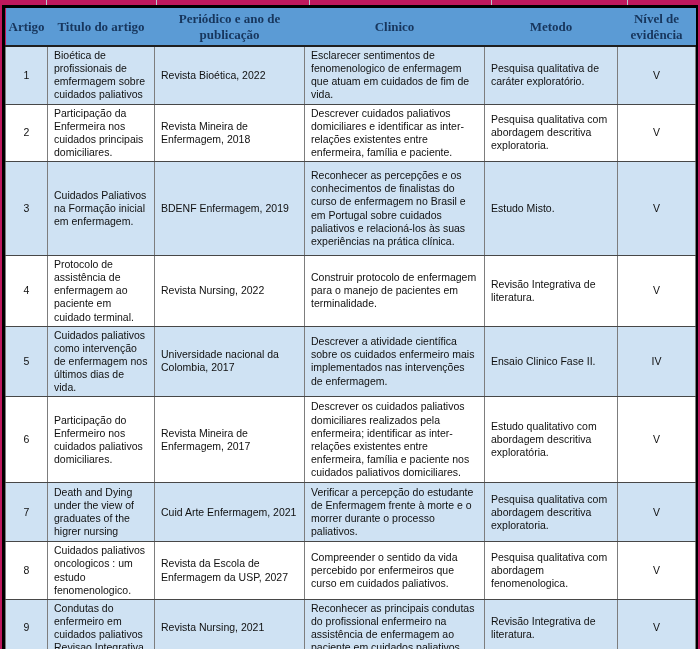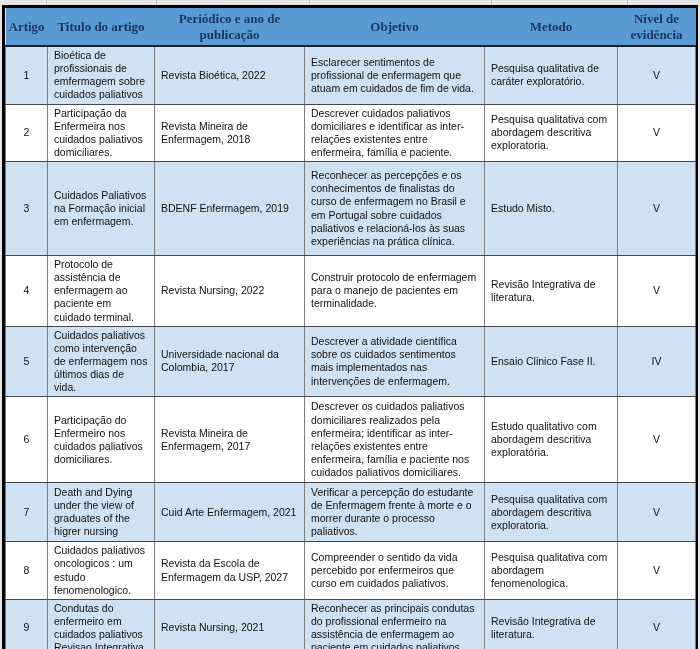--- a/index.html
+++ b/index.html
@@ -4,21 +4,21 @@
 <style>
   html, body {
     margin: 0;
     padding: 0;
     background: #ffffff;
   }
   .page {
     position: relative;
     width: 700px;
     height: 649px;
-    background: #e5e5e5;
+    background: #be185d;
     overflow: hidden;
     font-family: "Liberation Sans", sans-serif;
   }
   
   .edge-strip {
     display: flex;
     height: 5px;
     margin: 0 2px;
   }
   .edge-strip .seg {
@@ -110,37 +110,37 @@
         <col class="c-periodico">
         <col class="c-objetivo">
         <col class="c-metodo">
         <col class="c-nivel">
       </colgroup>
       <thead>
         <tr>
           <th>Artigo</th>
           <th>Titulo do artigo</th>
           <th>Periódico e ano de publicação</th>
-          <th>Objetivo</th>
+          <th>Clinico</th>
           <th>Metodo</th>
           <th>Nível de evidência</th>
         </tr>
       </thead>
       <tbody>
           <tr class="alt">
     <td class="c-artigo">1</td>
     <td class="c-titulo">Bioética de profissionais de emfermagem sobre cuidados paliativos</td>
     <td class="c-periodico">Revista Bioética, 2022</td>
-    <td class="c-objetivo">Esclarecer sentimentos de profissional de enfermagem que atuam em cuidados de fim de vida.</td>
+    <td class="c-objetivo">Esclarecer sentimentos de fenomenologico de enfermagem que atuam em cuidados de fim de vida.</td>
     <td class="c-metodo">Pesquisa qualitativa de caráter exploratório.</td>
     <td class="c-nivel">V</td>
   </tr>
           <tr class="plain">
     <td class="c-artigo">2</td>
-    <td class="c-titulo">Participação da Enfermeira nos cuidados paliativos domiciliares.</td>
+    <td class="c-titulo">Participação da Enfermeira nos cuidados principais domiciliares.</td>
     <td class="c-periodico">Revista Mineira de Enfermagem, 2018</td>
     <td class="c-objetivo">Descrever cuidados paliativos domiciliares e identificar as inter-relações existentes entre enfermeira, família e paciente.</td>
     <td class="c-metodo">Pesquisa qualitativa com abordagem descritiva exploratoria.</td>
     <td class="c-nivel">V</td>
   </tr>
           <tr class="alt">
     <td class="c-artigo">3</td>
     <td class="c-titulo">Cuidados Paliativos na Formação inicial em enfermagem.</td>
     <td class="c-periodico">BDENF Enfermagem, 2019</td>
     <td class="c-objetivo">Reconhecer as percepções e os conhecimentos de finalistas do curso de enfermagem no Brasil e em Portugal sobre cuidados paliativos e relacioná-los às suas experiências na prática clínica.</td>
@@ -152,21 +152,21 @@
     <td class="c-titulo">Protocolo de assistência de enfermagem ao paciente em cuidado terminal.</td>
     <td class="c-periodico">Revista Nursing, 2022</td>
     <td class="c-objetivo">Construir protocolo de enfermagem para o manejo de pacientes em terminalidade.</td>
     <td class="c-metodo">Revisão Integrativa de literatura.</td>
     <td class="c-nivel">V</td>
   </tr>
           <tr class="alt">
     <td class="c-artigo">5</td>
     <td class="c-titulo">Cuidados paliativos como intervenção de enfermagem nos últimos dias de vida.</td>
     <td class="c-periodico">Universidade nacional da Colombia, 2017</td>
-    <td class="c-objetivo">Descrever a atividade científica sobre os cuidados sentimentos mais implementados nas intervenções de enfermagem.</td>
+    <td class="c-objetivo">Descrever a atividade científica sobre os cuidados enfermeiro mais implementados nas intervenções de enfermagem.</td>
     <td class="c-metodo">Ensaio Clinico Fase II.</td>
     <td class="c-nivel">IV</td>
   </tr>
           <tr class="plain">
     <td class="c-artigo">6</td>
     <td class="c-titulo">Participação do Enfermeiro nos cuidados paliativos domiciliares.</td>
     <td class="c-periodico">Revista Mineira de Enfermagem, 2017</td>
     <td class="c-objetivo">Descrever os cuidados paliativos domiciliares realizados pela enfermeira; identificar as inter-relações existentes entre enfermeira, família e paciente nos cuidados paliativos domiciliares.</td>
     <td class="c-metodo">Estudo qualitativo com abordagem descritiva exploratória.</td>
     <td class="c-nivel">V</td>

